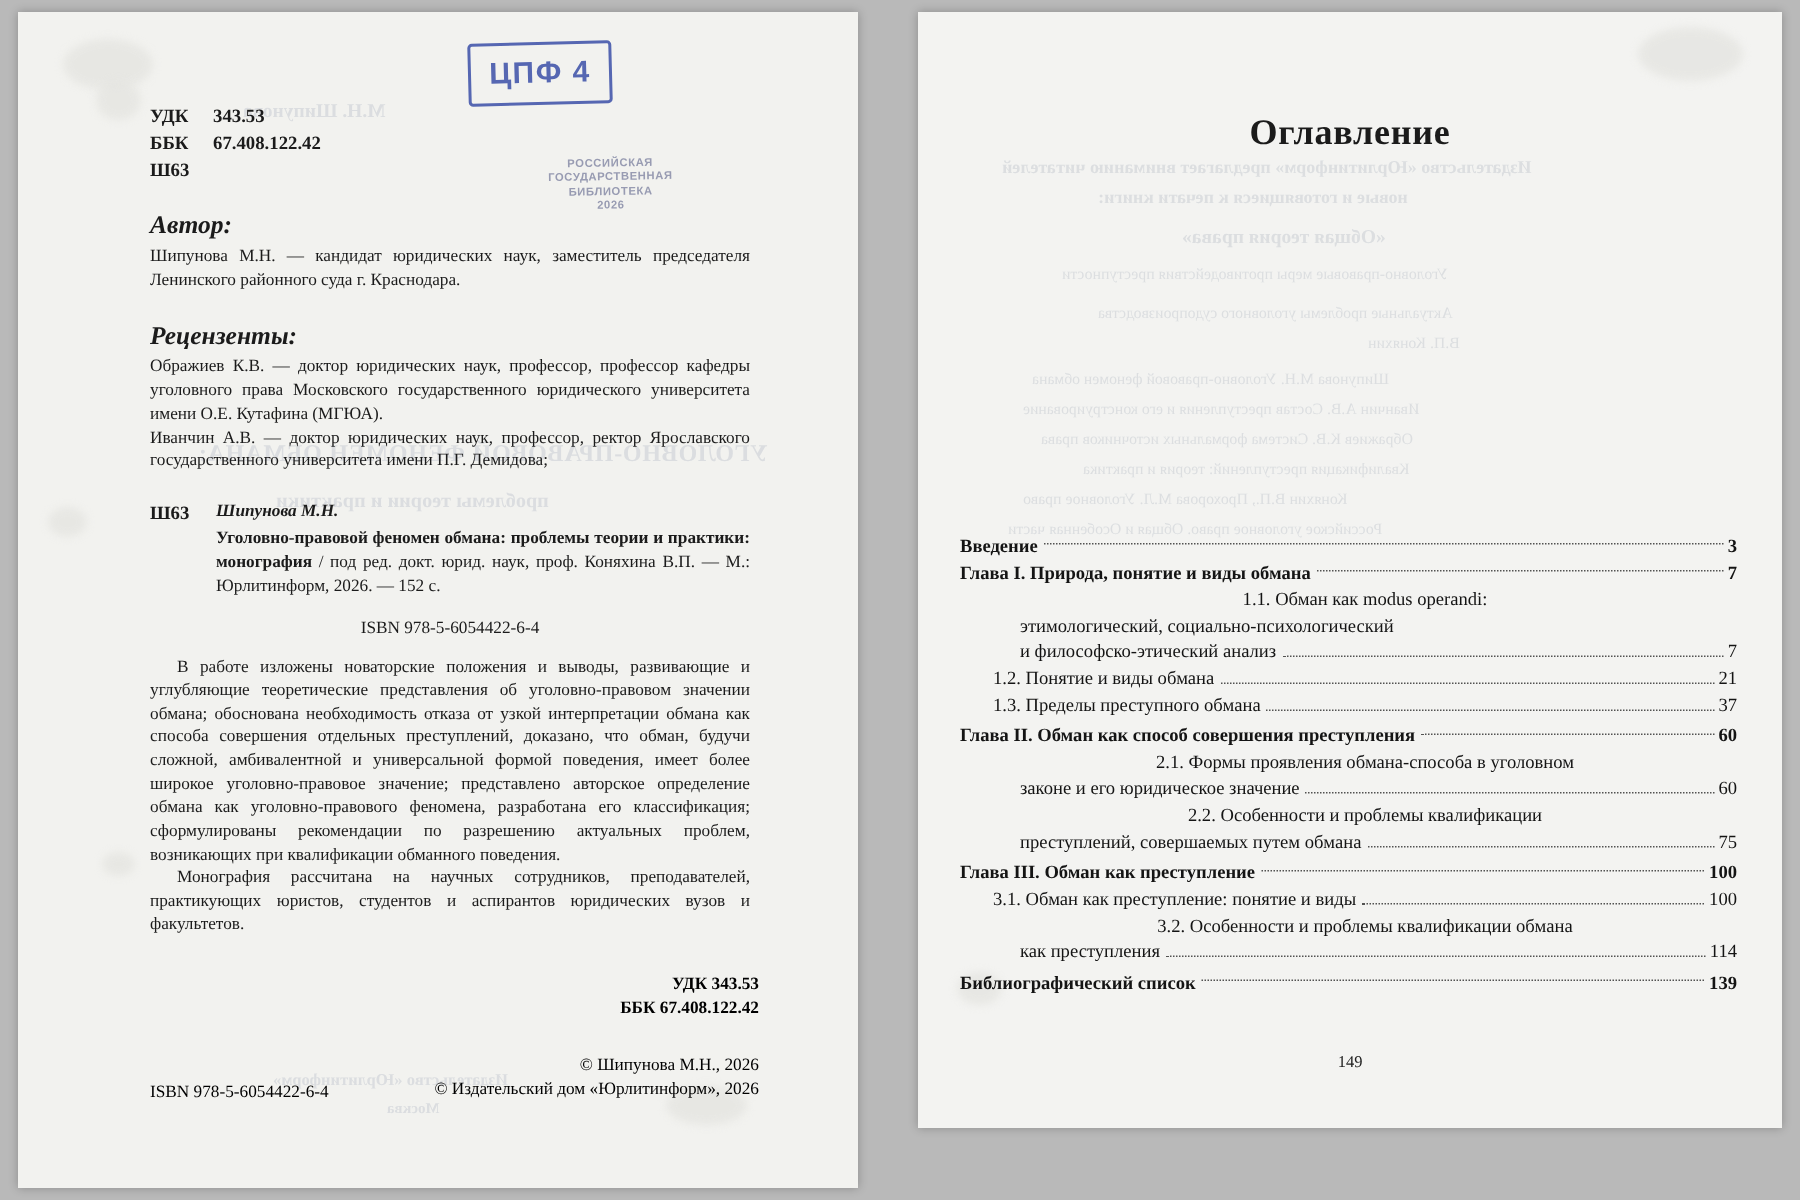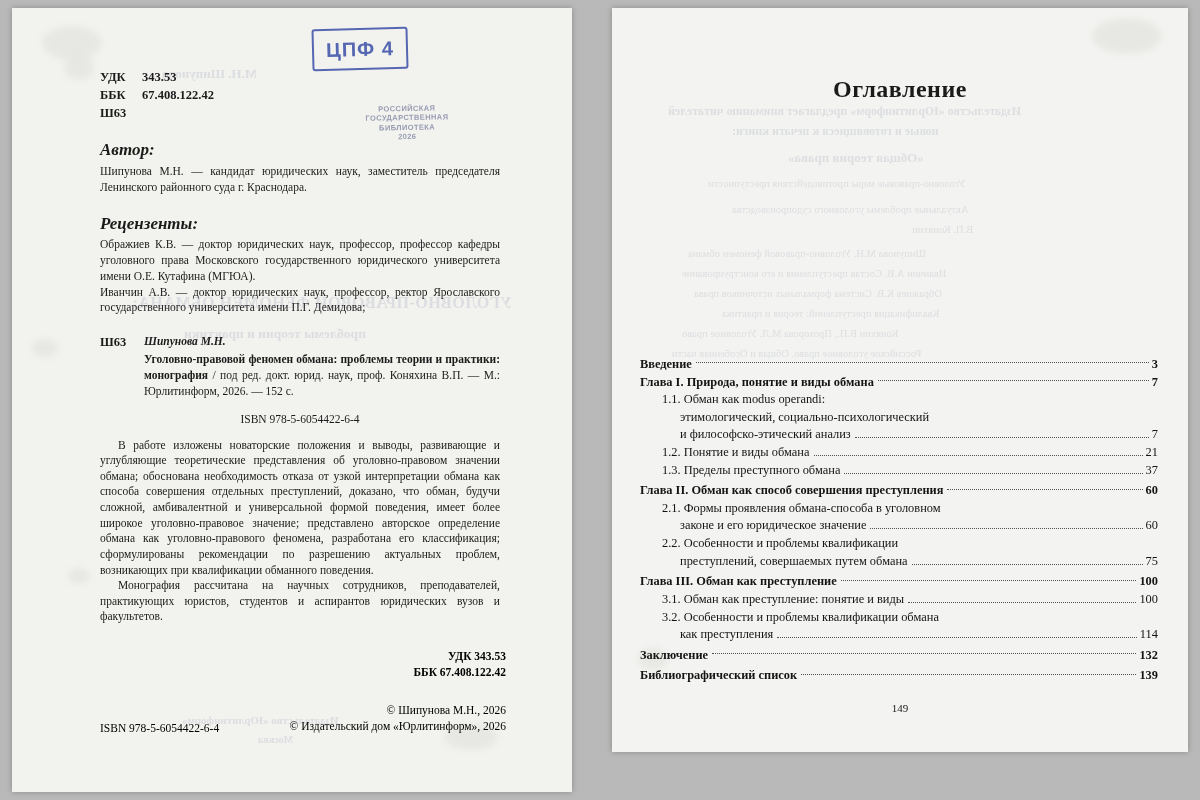--- a/index.html
+++ b/index.html
@@ -210,21 +210,21 @@
   .toc-row.bold { font-weight: bold; align-items: center; }
   .toc-label { white-space: nowrap; }
   .toc-dots {
     flex: 1;
     border-bottom: 1.5px dotted #2a2a2a;
     margin: 0 3px 4px 4px;
     min-width: 10px;
     opacity: .8;
   }
   .toc-page { white-space: nowrap; }
-  .toc-sub { margin-left: 22px; }
+  .toc-sub { margin-left: 22px; justify-content: center; }
   .toc-sub2 { margin-left: 40px; }
   .toc-gap { margin-top: 3px; }
   .folio {
     position: absolute;
     bottom: 38px;
     left: 0;
     right: 0;
     text-align: center;
     font-size: 11px;
     color: #222;
@@ -406,25 +406,20 @@
 
     <div class="toc-row toc-sub">
       <span class="toc-label">3.2. Особенности и проблемы квалификации обмана</span>
     </div>
     <div class="toc-row toc-sub2">
       <span class="toc-label">как преступления</span>
       <span class="toc-dots"></span>
       <span class="toc-page">114</span>
     </div>
 
-    <div class="toc-row bold toc-gap">
-      <span class="toc-label">Заключение</span>
-      <span class="toc-dots"></span>
-      <span class="toc-page">132</span>
-    </div>
 
     <div class="toc-row bold toc-gap">
       <span class="toc-label">Библиографический список</span>
       <span class="toc-dots"></span>
       <span class="toc-page">139</span>
     </div>
 
   </div>
 
   <div class="folio">149</div>

